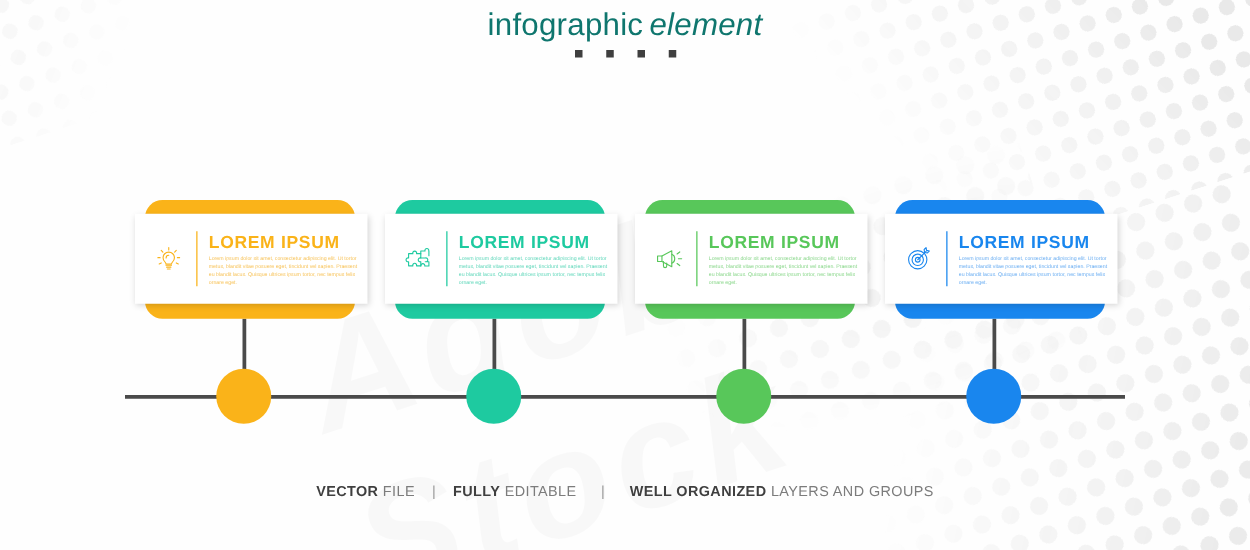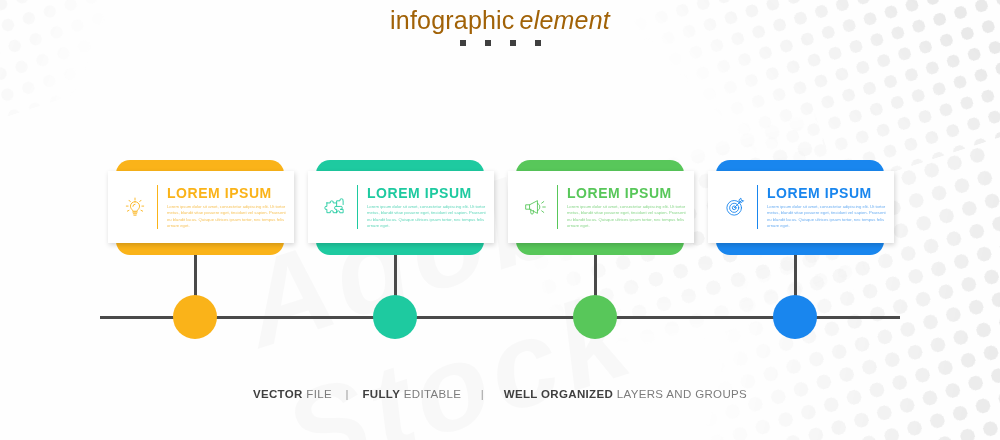--- a/index.html
+++ b/index.html
@@ -43,21 +43,21 @@
     background-image:radial-gradient(circle, #f3f3f3 38%, transparent 40%);
     background-size:22px 22px;
     transform:rotate(-18deg);
     -webkit-mask-image:linear-gradient(130deg, rgba(0,0,0,.8) 5%, rgba(0,0,0,0) 60%);
     mask-image:linear-gradient(130deg, rgba(0,0,0,.8) 5%, rgba(0,0,0,0) 60%);
   }
 
   
   #header{position:absolute;top:0;left:0;width:1000px;text-align:center;}
   #title{
-    margin-top:5px;font-size:25px;color:#a16207;letter-spacing:.2px;
+    margin-top:5px;font-size:25px;color:#0f766e;letter-spacing:.2px;
     line-height:30px;white-space:nowrap;
   }
   #title .reg{font-weight:400;}
   #title .ital{font-style:italic;font-weight:400;margin-left:5px;}
   #title-dots{margin-top:5px;display:flex;justify-content:center;gap:19px;}
   #title-dots .dot{width:6px;height:6px;background:#3f3f3f;}
 
   
   #timeline-line{
     position:absolute;left:100px;top:316px;width:800px;height:3px;background:#4a4a4a;

